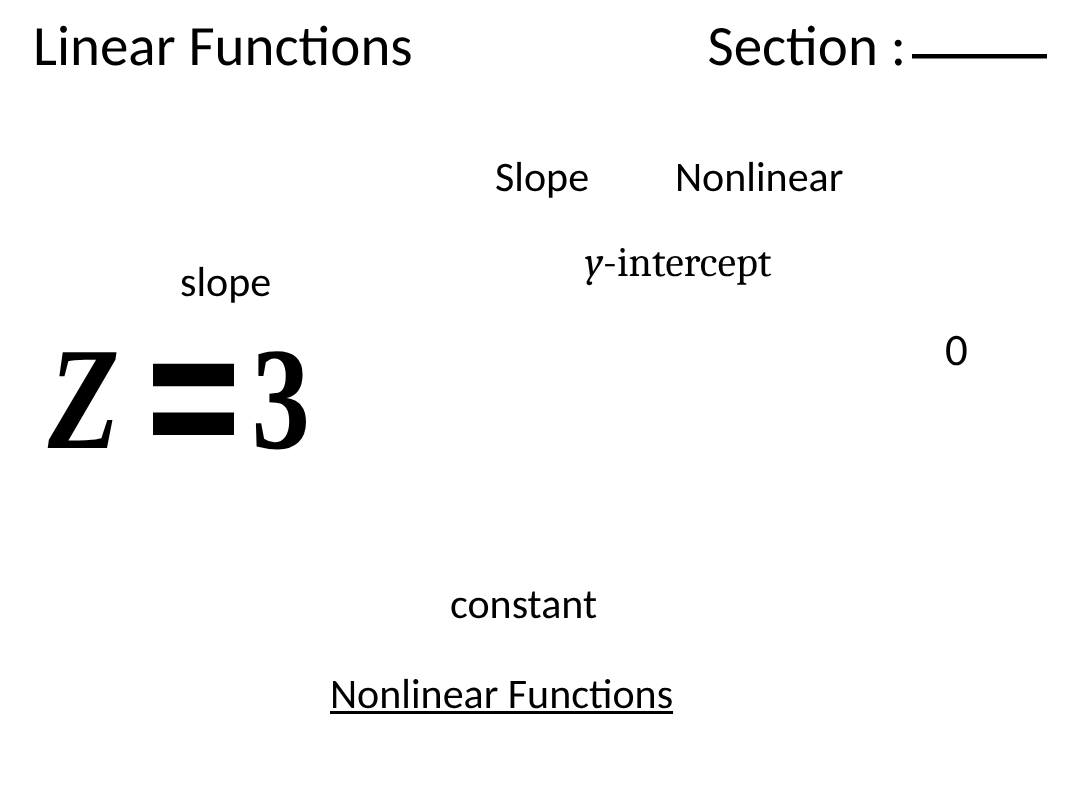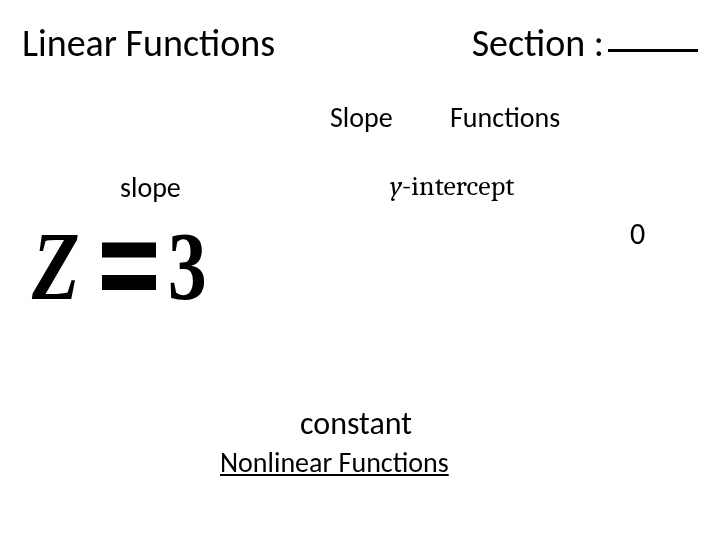--- a/index.html
+++ b/index.html
@@ -9,21 +9,21 @@
       background: #ffffff;
       font-family: Calibri, Arial, sans-serif;
       color: #000000;
       position: relative;
       overflow: hidden;
     }
     .title-row {
       display: flex;
       justify-content: space-between;
       align-items: baseline;
-      padding: 20px 22px 0 22px;
+      padding: 8px 22px 0 22px;
     }
     .title-left {
       font-size: 38px;
       font-weight: 400;
     }
     .title-right {
       font-size: 38px;
       font-weight: 400;
       display: flex;
       align-items: baseline;
@@ -55,21 +55,21 @@
       font-size: 28px;
     }
     .slope-label {
       position: absolute;
       top: 170px;
       left: 120px;
       font-size: 28px;
     }
     .yintercept-label {
       position: absolute;
-      top: 170px;
+      top: 159px;
       left: 390px;
       font-size: 28px;
       font-family: 'Cambria Math', Cambria, serif;
     }
     .yintercept-label .y {
       font-style: italic;
     }
     .zero-label {
       position: absolute;
       top: 215px;
@@ -107,22 +107,21 @@
       height: 12px;
       background: #000;
     }
     .equation .three {
       margin-left: 2px;
     }
     .constant-label {
       position: absolute;
       top: 385px;
       left: 300px;
-      font-size: 32px;
-      margin-top: 19px;
+      font-size: 28px;
     }
     .nonlinear-label {
       position: absolute;
       top: 445px;
       left: 220px;
       font-size: 28px;
       text-decoration: underline;
     }
   </style>
 </head>
@@ -131,21 +130,21 @@
 <div class="title-row">
   <div class="title-left">Linear Functions</div>
   <div class="title-right">
     <span>Section :</span>
     <span class="section-blank"></span>
   </div>
 </div>
 
 <div class="columns-row">
   <div class="col-slope">Slope</div>
-  <div class="col-intercept">Functions</div>
+  <div class="col-intercept">Nonlinear</div>
 </div>
 
 <div class="slope-label">slope</div>
 
 <div class="yintercept-label">
   <span class="y">y</span><span>-intercept</span>
 </div>
 
 <div class="zero-label">0</div>
 

